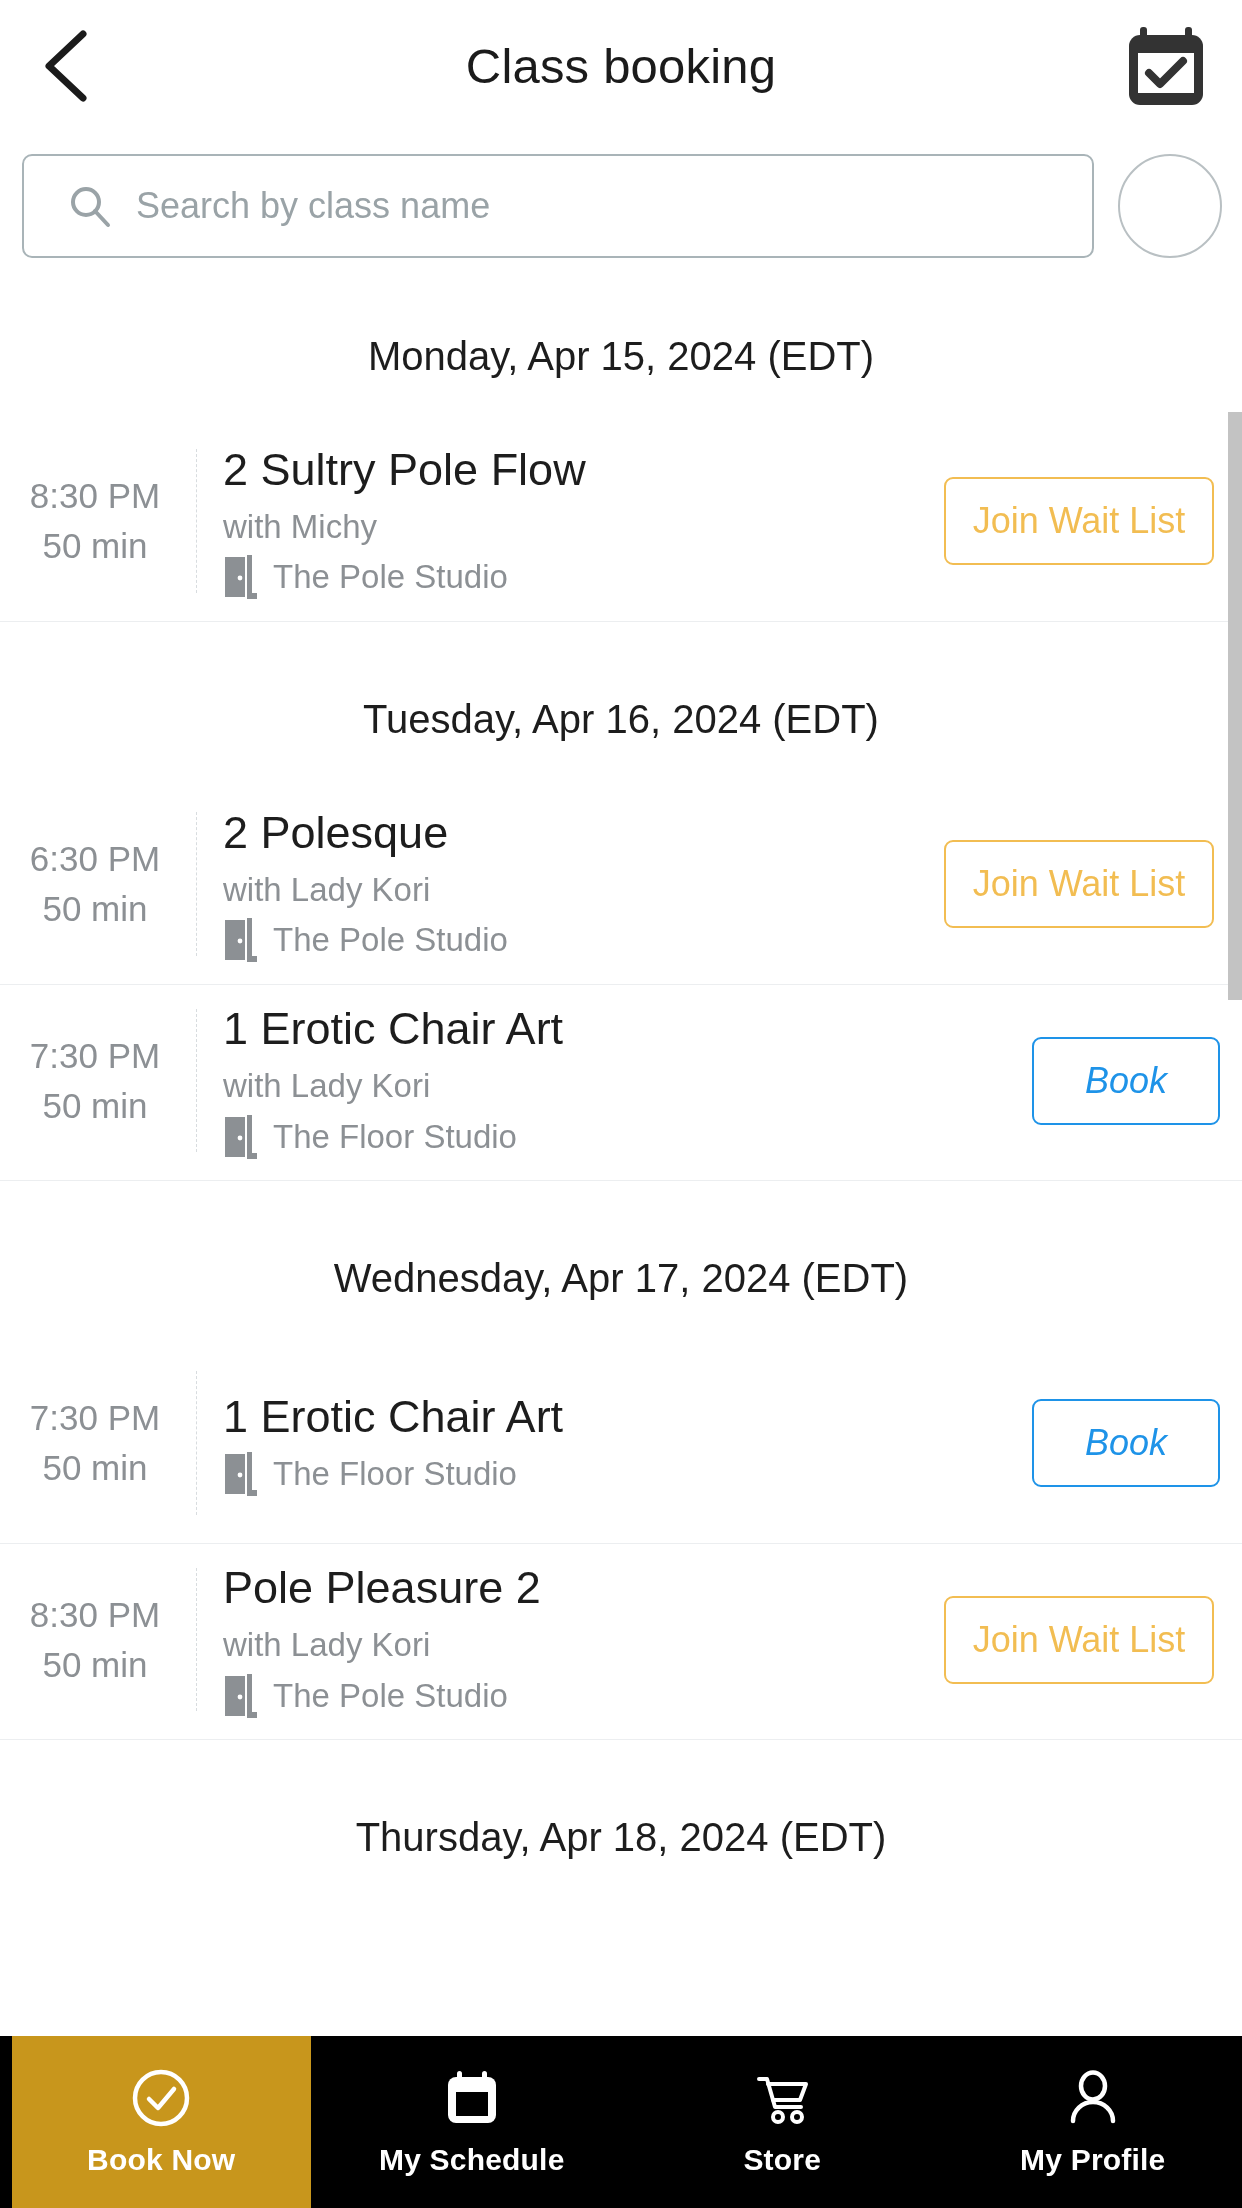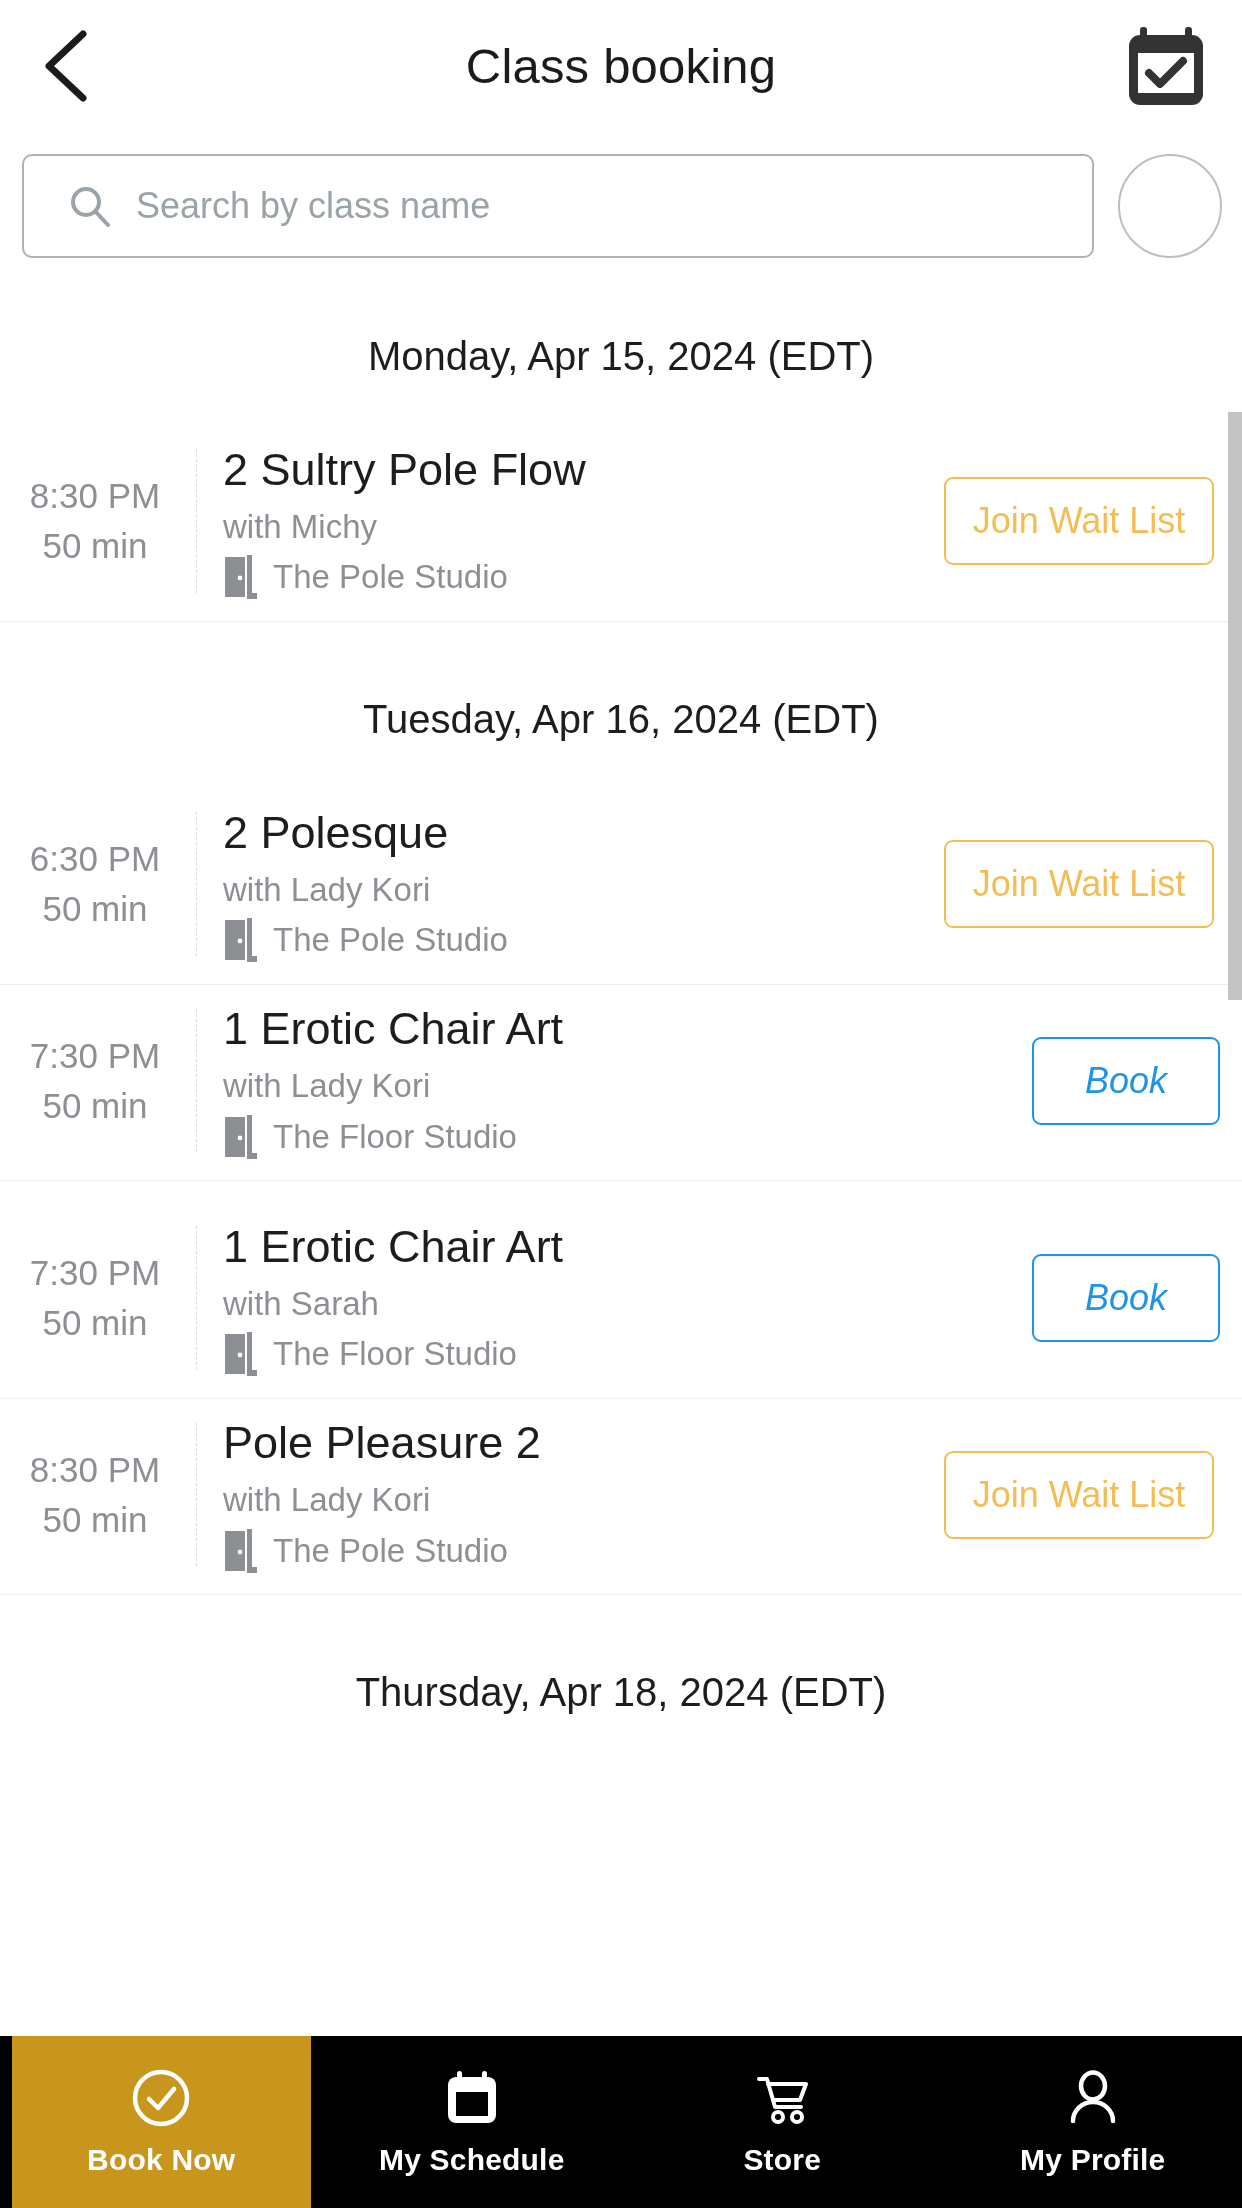--- a/index.html
+++ b/index.html
@@ -304,29 +304,29 @@
           </svg>
           <span>The Floor Studio</span>
         </div>
       </div>
       <div class="action-col">
         <div class="btn book">Book</div>
       </div>
     </div>
     <div class="group-gap"></div>
 
+    <div class="day-header">Wednesday, Apr 17, 2024 (EDT)</div>
     <div class="row first">
       <div class="time-col">
         <div>7:30  PM</div>
         <div>50 min</div>
       </div>
       <div class="divider"></div>
       <div class="info-col">
         <div class="cls-name">1 Erotic Chair Art</div>
-        <div class="cls-teacher">with Sarah</div>
         <div class="cls-studio">
           <svg class="door-icon" viewBox="0 0 34 44">
             <rect x="2" y="2" width="20" height="40" fill="#8c9094"></rect>
             <circle cx="17" cy="23" r="2.4" fill="#fff"></circle>
             <rect x="24" y="0" width="5" height="44" fill="#8c9094"></rect>
             <rect x="24" y="38" width="10" height="6" fill="#8c9094"></rect>
           </svg>
           <span>The Floor Studio</span>
         </div>
       </div>

